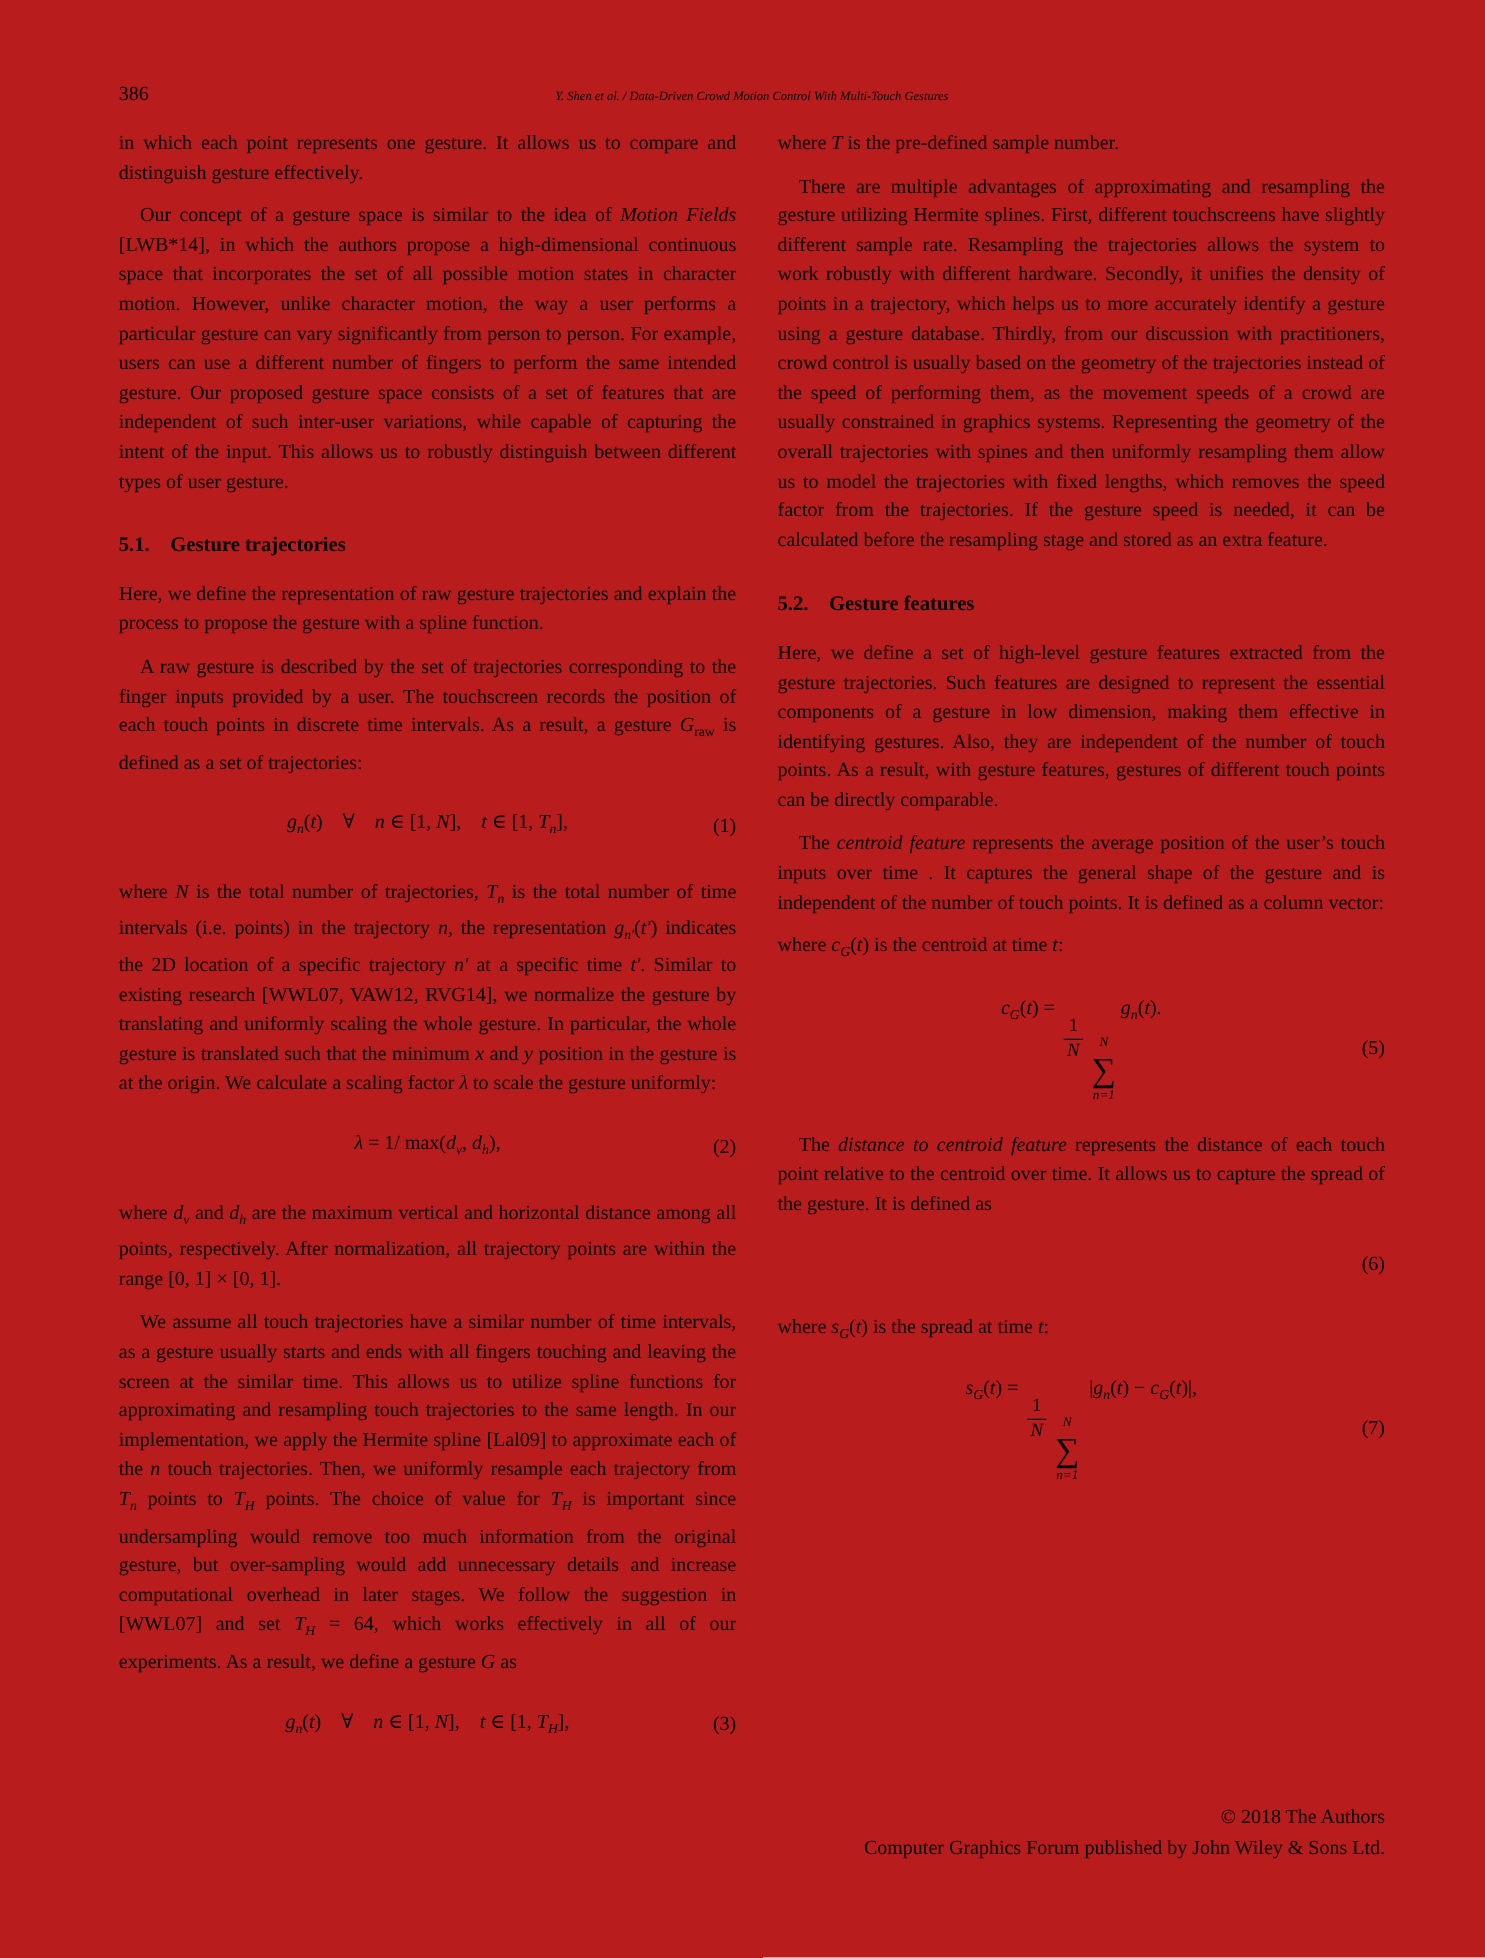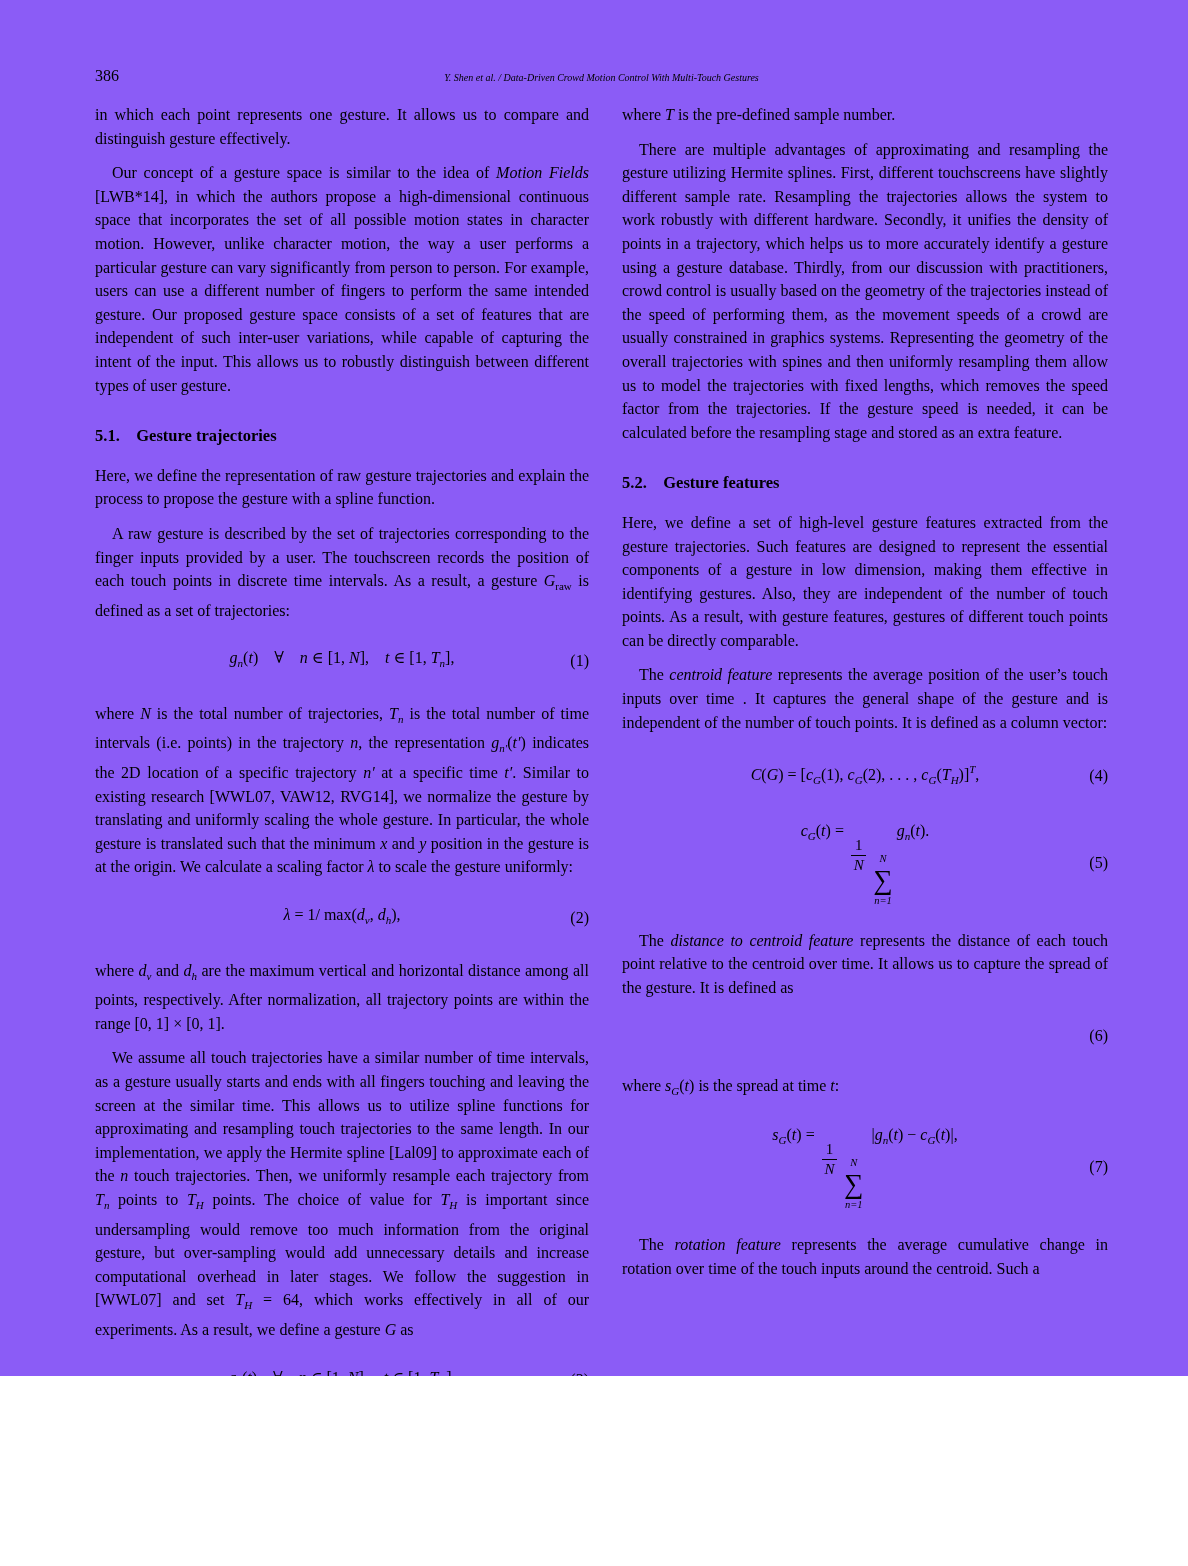--- a/index.html
+++ b/index.html
@@ -1,20 +1,20 @@
 <!DOCTYPE html>
 <html><head>
 <meta charset="utf-8">
 <style>
   html,body{margin:0;padding:0;background:#ffffff;}
   .page{
     position:relative;
     width:1188px;
-    height:1376px;
-    background:#8b5cf6;
+    height:1566px;
+    background:#b91c1c;
     color:#000000;
     font-family:"Liberation Serif","DejaVu Serif",serif;
     font-size:16px;
     line-height:23.6px;
     overflow:hidden;
   }
   
   .running-head{
     position:absolute;
     left:95px;
@@ -130,24 +130,21 @@
       <span class="eq-num">(3)</span>
     </div>
   </div>
 
   <div class="col col-right">
     <p class="para">where <span class="i">T</span> is the pre-defined sample number.</p>
     <p class="para indent">There are multiple advantages of approximating and resampling the gesture utilizing Hermite splines. First, different touchscreens have slightly different sample rate. Resampling the trajectories allows the system to work robustly with different hardware. Secondly, it unifies the density of points in a trajectory, which helps us to more accurately identify a gesture using a gesture database. Thirdly, from our discussion with practitioners, crowd control is usually based on the geometry of the trajectories instead of the speed of performing them, as the movement speeds of a crowd are usually constrained in graphics systems. Representing the geometry of the overall trajectories with spines and then uniformly resampling them allow us to model the trajectories with fixed lengths, which removes the speed factor from the trajectories. If the gesture speed is needed, it can be calculated before the resampling stage and stored as an extra feature.</p>
     <h2 class="section-heading">5.2. Gesture features</h2>
     <p class="para">Here, we define a set of high-level gesture features extracted from the gesture trajectories. Such features are designed to represent the essential components of a gesture in low dimension, making them effective in identifying gestures. Also, they are independent of the number of touch points. As a result, with gesture features, gestures of different touch points can be directly comparable.</p>
     <p class="para indent">The <span class="i">centroid feature</span> represents the average position of the user’s touch inputs over time . It captures the general shape of the gesture and is independent of the number of touch points. It is defined as a column vector:</p>
-    <div class="equation">
-      <span class="eq-body"><span class="i">C</span>(<span class="i">G</span>) = [<span class="i">c</span><span class="i sub">G</span>(1), <span class="i">c</span><span class="i sub">G</span>(2), . . . , <span class="i">c</span><span class="i sub">G</span>(<span class="i">T</span><span class="i sub">H</span>)]<span class="i sup">T</span>,</span>
-      <span class="eq-num">(4)</span>
-    </div>
+    <p class="para">where <span class="i">c</span><span class="i sub">G</span>(<span class="i">t</span>) is the centroid at time <span class="i">t</span>:</p>
     <div class="equation tall">
       <span class="eq-body"><span class="i">c</span><span class="i sub">G</span>(<span class="i">t</span>) = <span class="frac">
             <span class="fn">1</span>
             <span class="fd"><span class="i">N</span></span>
           </span><span class="sum">
             <span class="lim"><span class="i">N</span></span>
             <span class="sig">∑</span>
             <span class="lim"><span class="i">n</span>=1</span>
           </span><span class="i">g</span><span class="i sub">n</span>(<span class="i">t</span>).</span>
       <span class="eq-num">(5)</span>
@@ -161,21 +158,20 @@
       <span class="eq-body"><span class="i">s</span><span class="i sub">G</span>(<span class="i">t</span>) = <span class="frac">
             <span class="fn">1</span>
             <span class="fd"><span class="i">N</span></span>
           </span><span class="sum">
             <span class="lim"><span class="i">N</span></span>
             <span class="sig">∑</span>
             <span class="lim"><span class="i">n</span>=1</span>
           </span> |<span class="i">g</span><span class="i sub">n</span>(<span class="i">t</span>) − <span class="i">c</span><span class="i sub">G</span>(<span class="i">t</span>)|,</span>
       <span class="eq-num">(7)</span>
     </div>
-    <p class="para indent">The <span class="i">rotation feature</span> represents the average cumulative change in rotation over time of the touch inputs around the centroid. Such a</p>
   </div>
 
   <footer class="page-footer">
     <div>© 2018 The Authors</div>
     <div>Computer Graphics Forum published by John Wiley &amp; Sons Ltd.</div>
   </footer>
 
 </div>
 
 </body></html>

